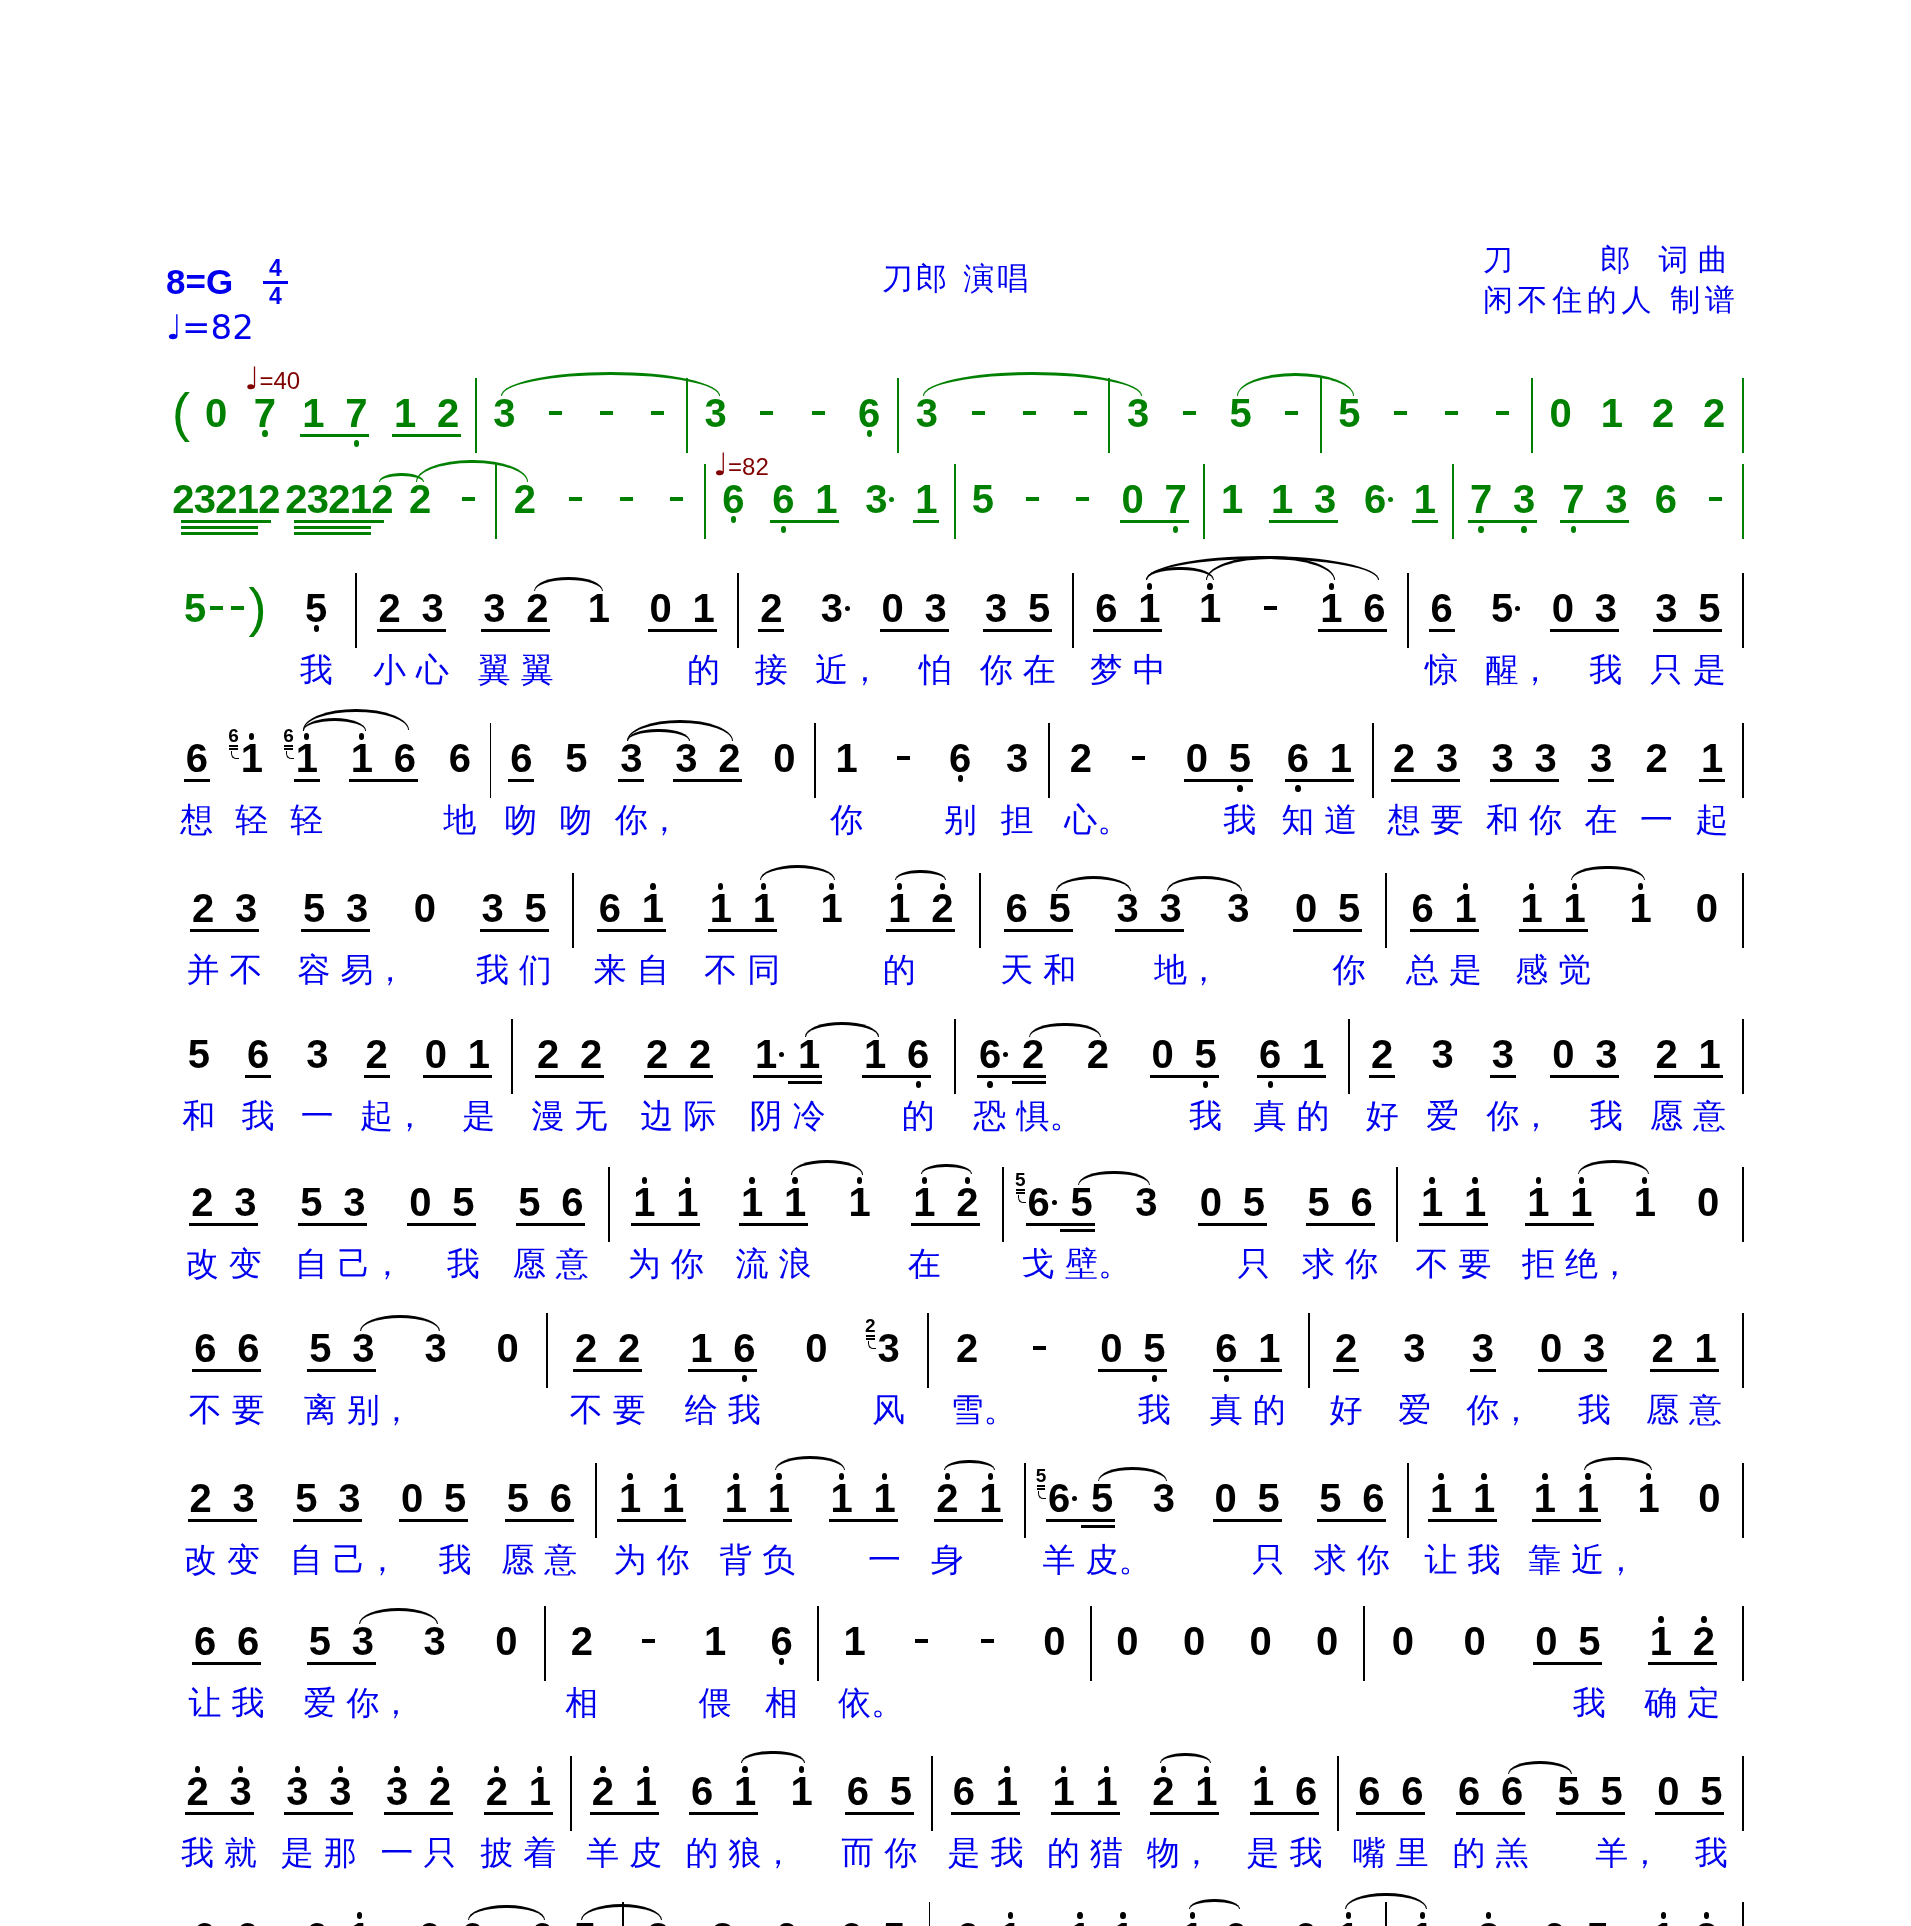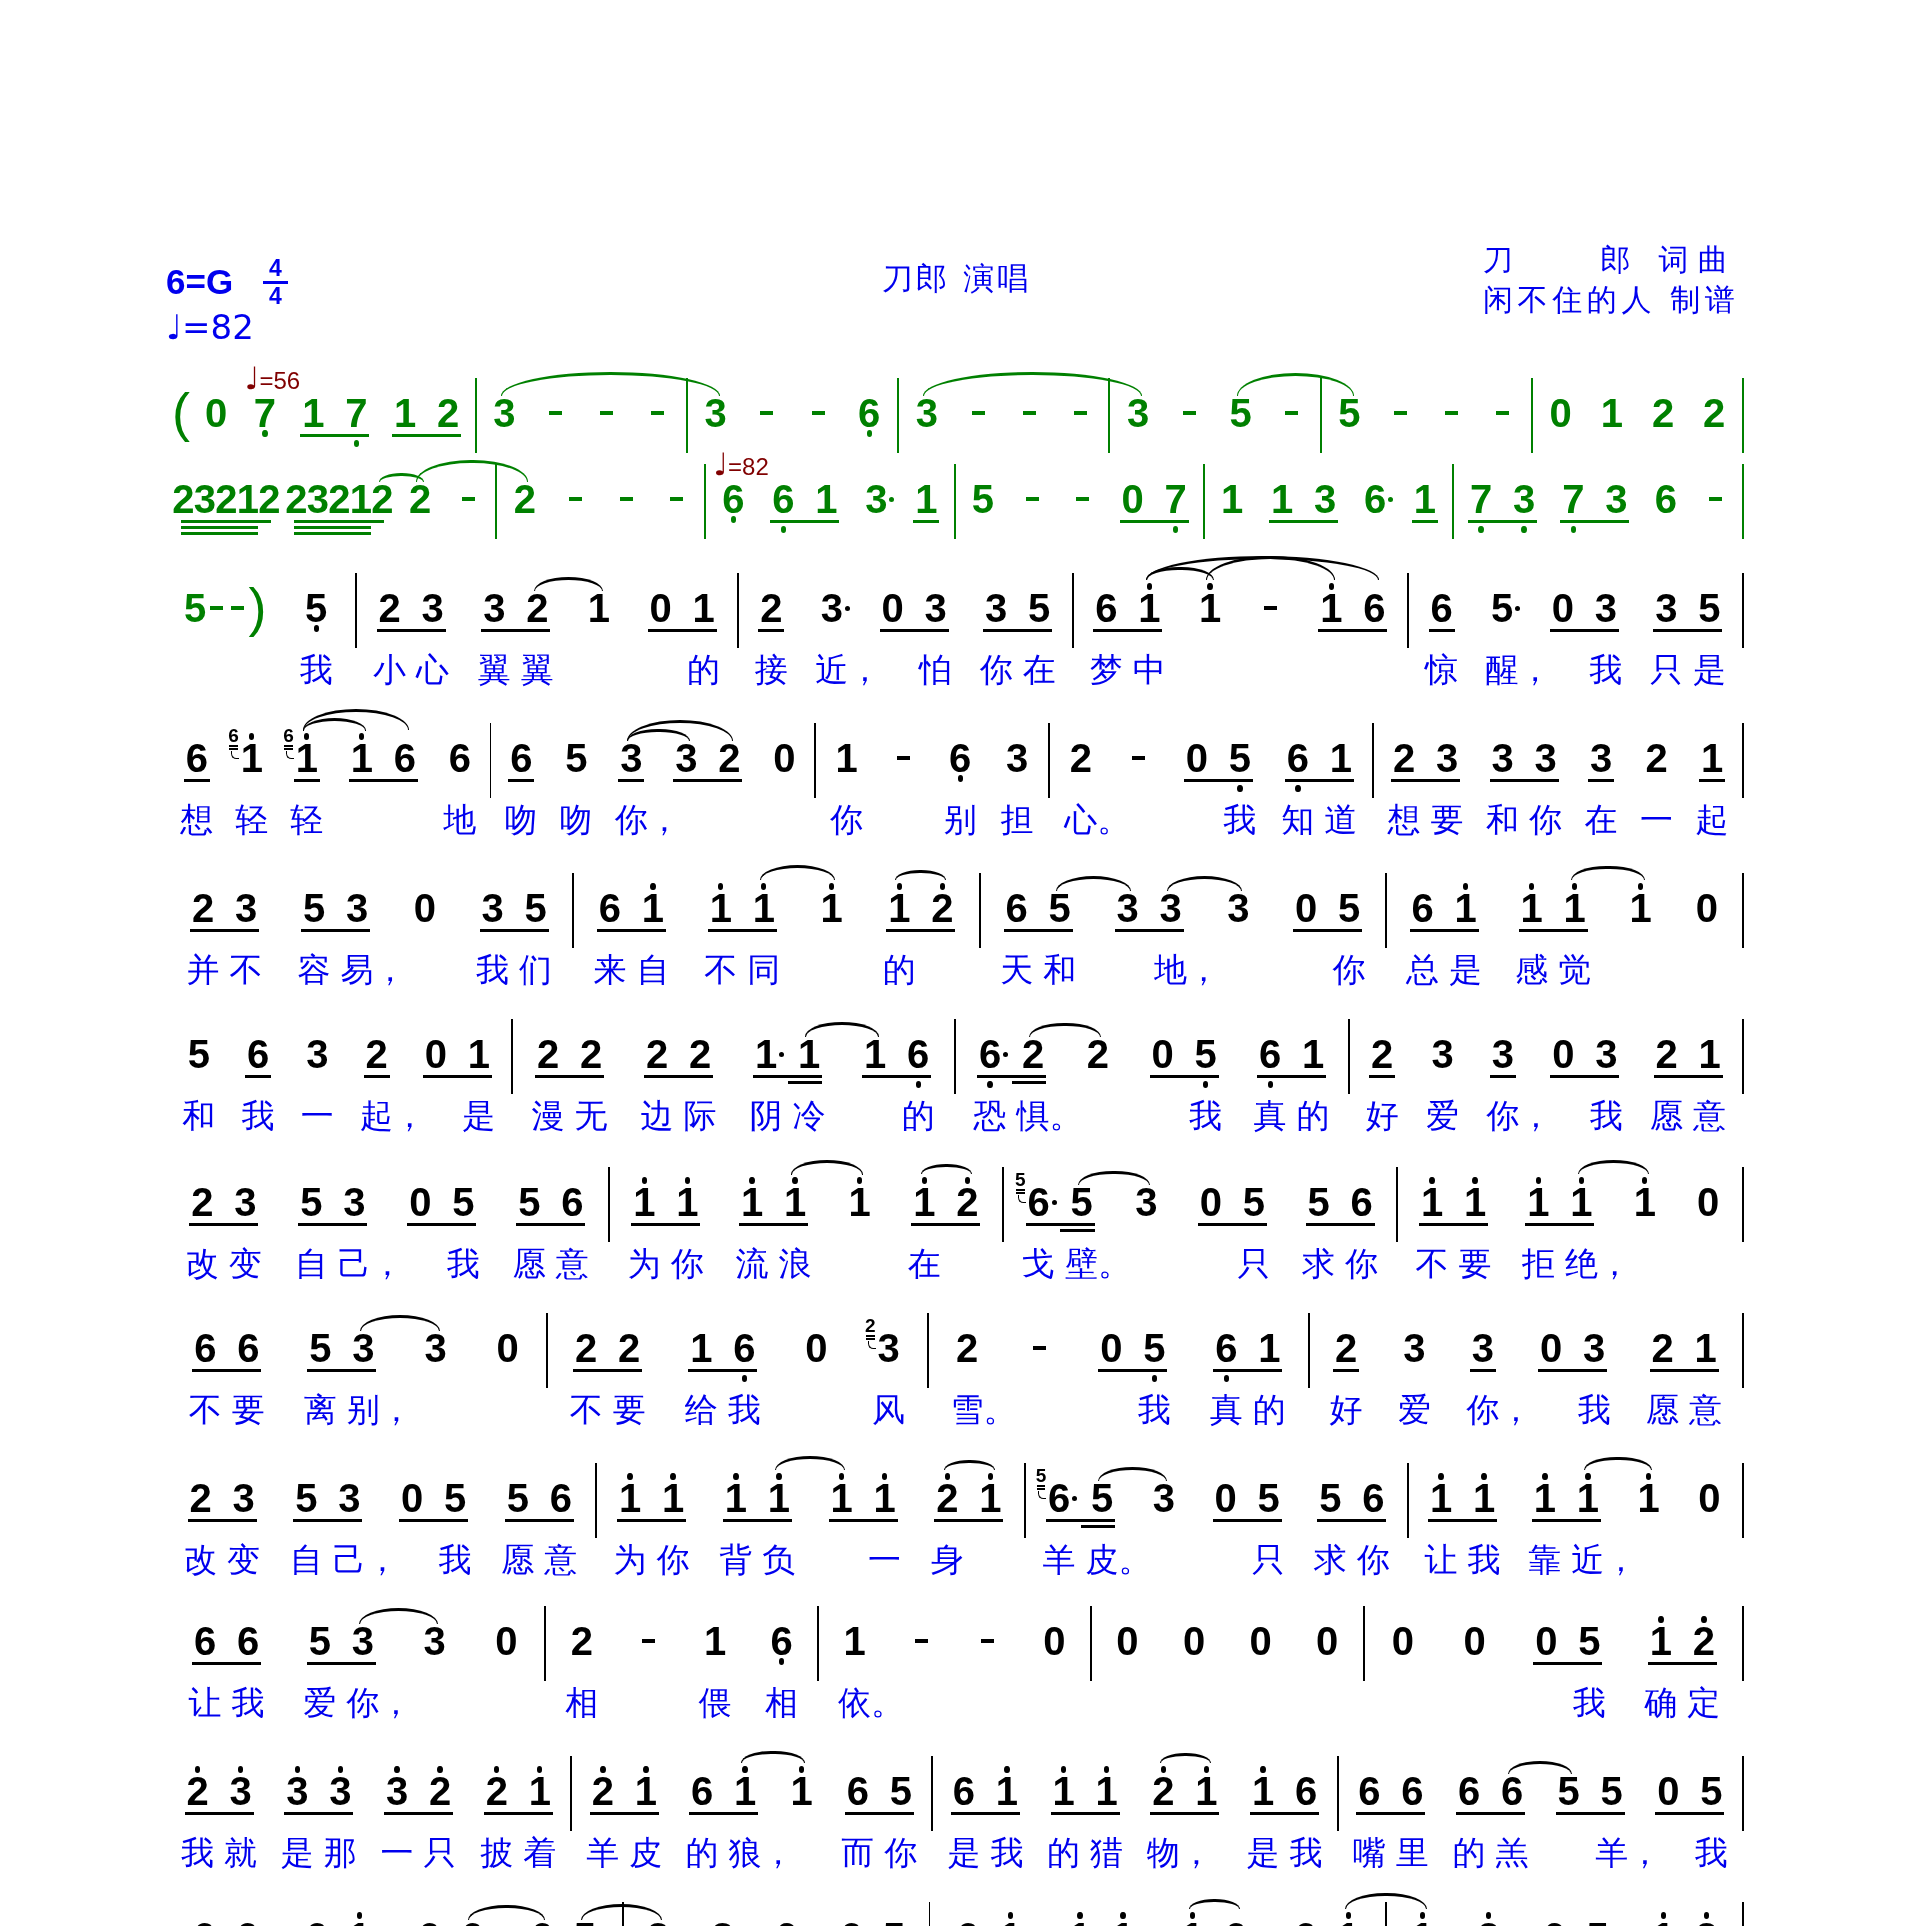--- a/index.html
+++ b/index.html
@@ -38,21 +38,21 @@
 .tempo-mark .qn{font-family:"DejaVu Sans",sans-serif;font-size:31px;}
 .lyric{position:absolute;top:64px;left:50%;margin-left:-16.6px;font-family:"DejaVu Sans",sans-serif;font-size:33px;line-height:35px;color:#0000ee;white-space:nowrap;}
 .barline{flex:0 0 1.9px;width:1.9px;height:75px;margin-top:-14.6px;}
 .slur{position:absolute;box-sizing:border-box;border-style:solid;border-width:3.1px 1.5px 0 1.5px;border-radius:50% 50% 0 0 / 100% 100% 0 0;}
 </style>
 </head>
 <body>
 
 <div id="page">
 
-  <div class="key">6=G</div>
+  <div class="key">8=G</div>
   <div class="timesig">
     <div>4</div>
     <div class="line"></div>
     <div>4</div>
   </div>
   <div class="tempo">
     <span>♩</span><span>=82</span>
   </div>
 
   <div class="performer">刀郎 演唱</div>
@@ -69,21 +69,21 @@
           </div>
           <div class="group">
             <div class="note" style="color: rgb(0, 128, 0);">
               <span class="digit">0</span>
             </div>
           </div>
           <div class="group">
             <div class="note" style="color: rgb(0, 128, 0);">
               <span class="digit">7</span>
               <div class="ldot" style="top: 37px;"></div>
-              <div class="tempo-mark" style="color: rgb(128, 0, 0);"><span class="qn">♩</span><span>=56</span></div>
+              <div class="tempo-mark" style="color: rgb(128, 0, 0);"><span class="qn">♩</span><span>=40</span></div>
             </div>
           </div>
           <div class="group">
             <div class="note" style="color: rgb(0, 128, 0);">
               <span class="digit">1</span>
               <div class="ul" style="top: 41px;"></div>
             </div>
             <div class="note" style="color: rgb(0, 128, 0);">
               <span class="digit">7</span>
               <div class="ul" style="top: 41px;"></div>

